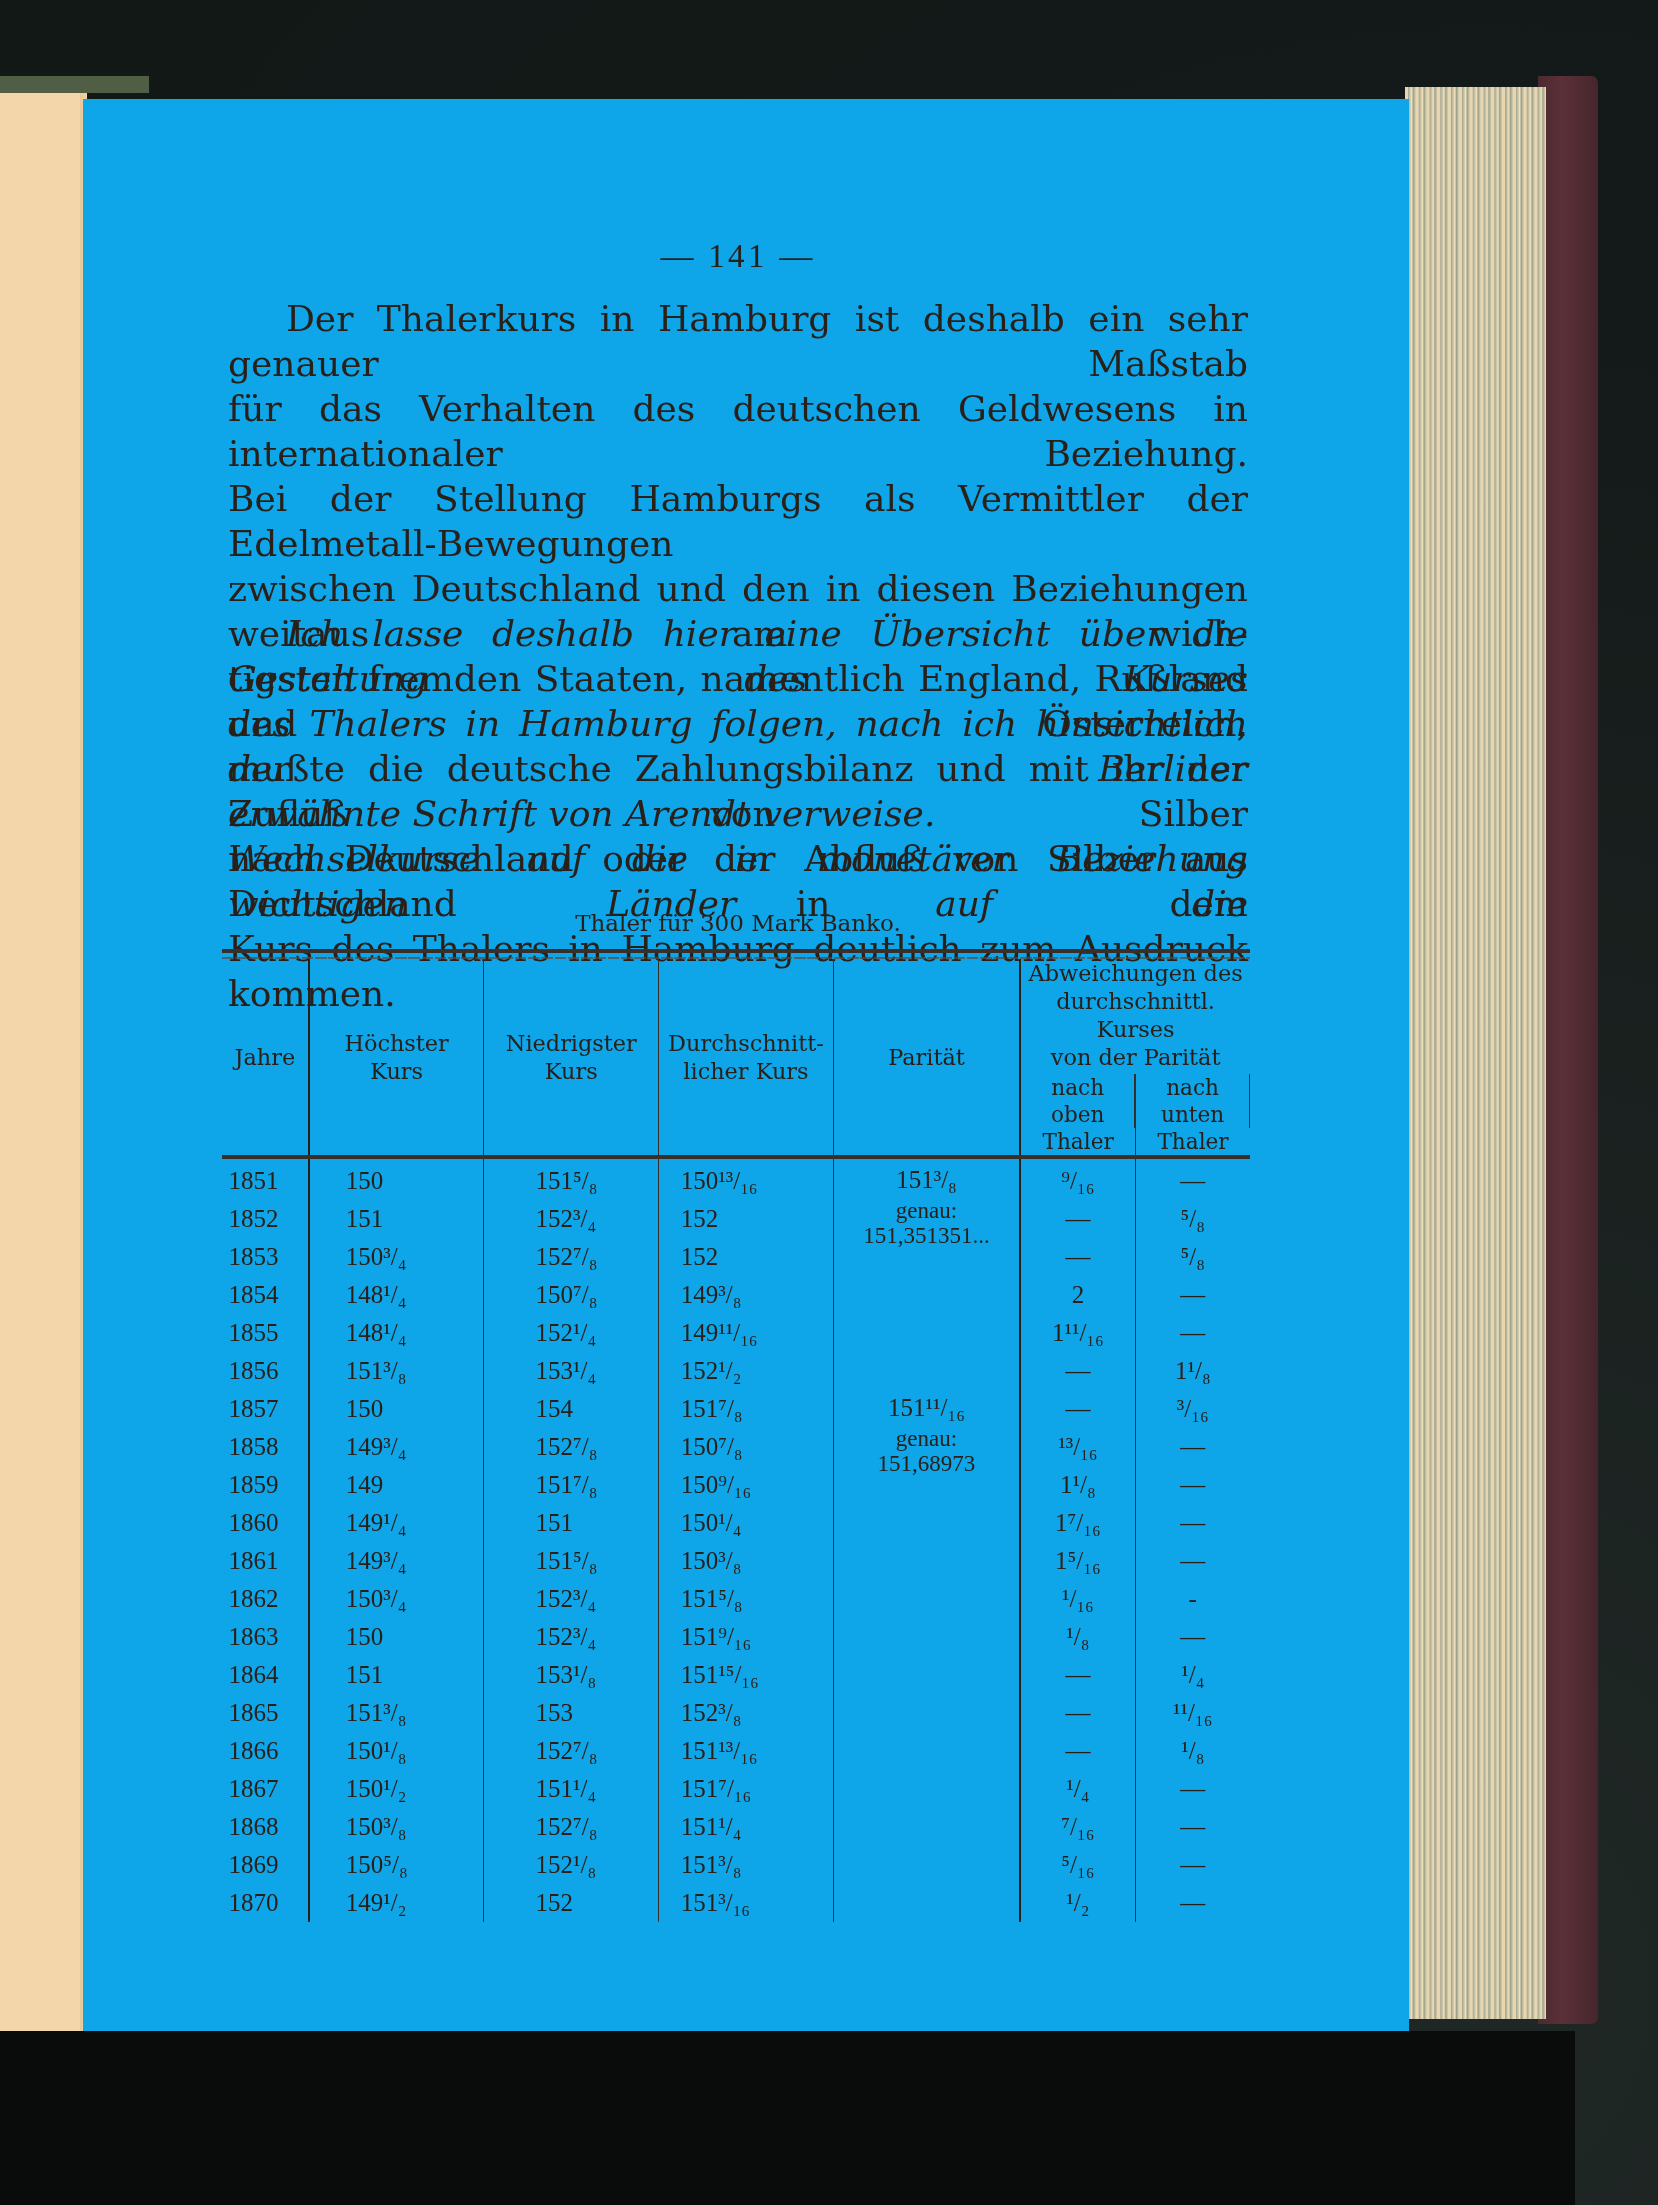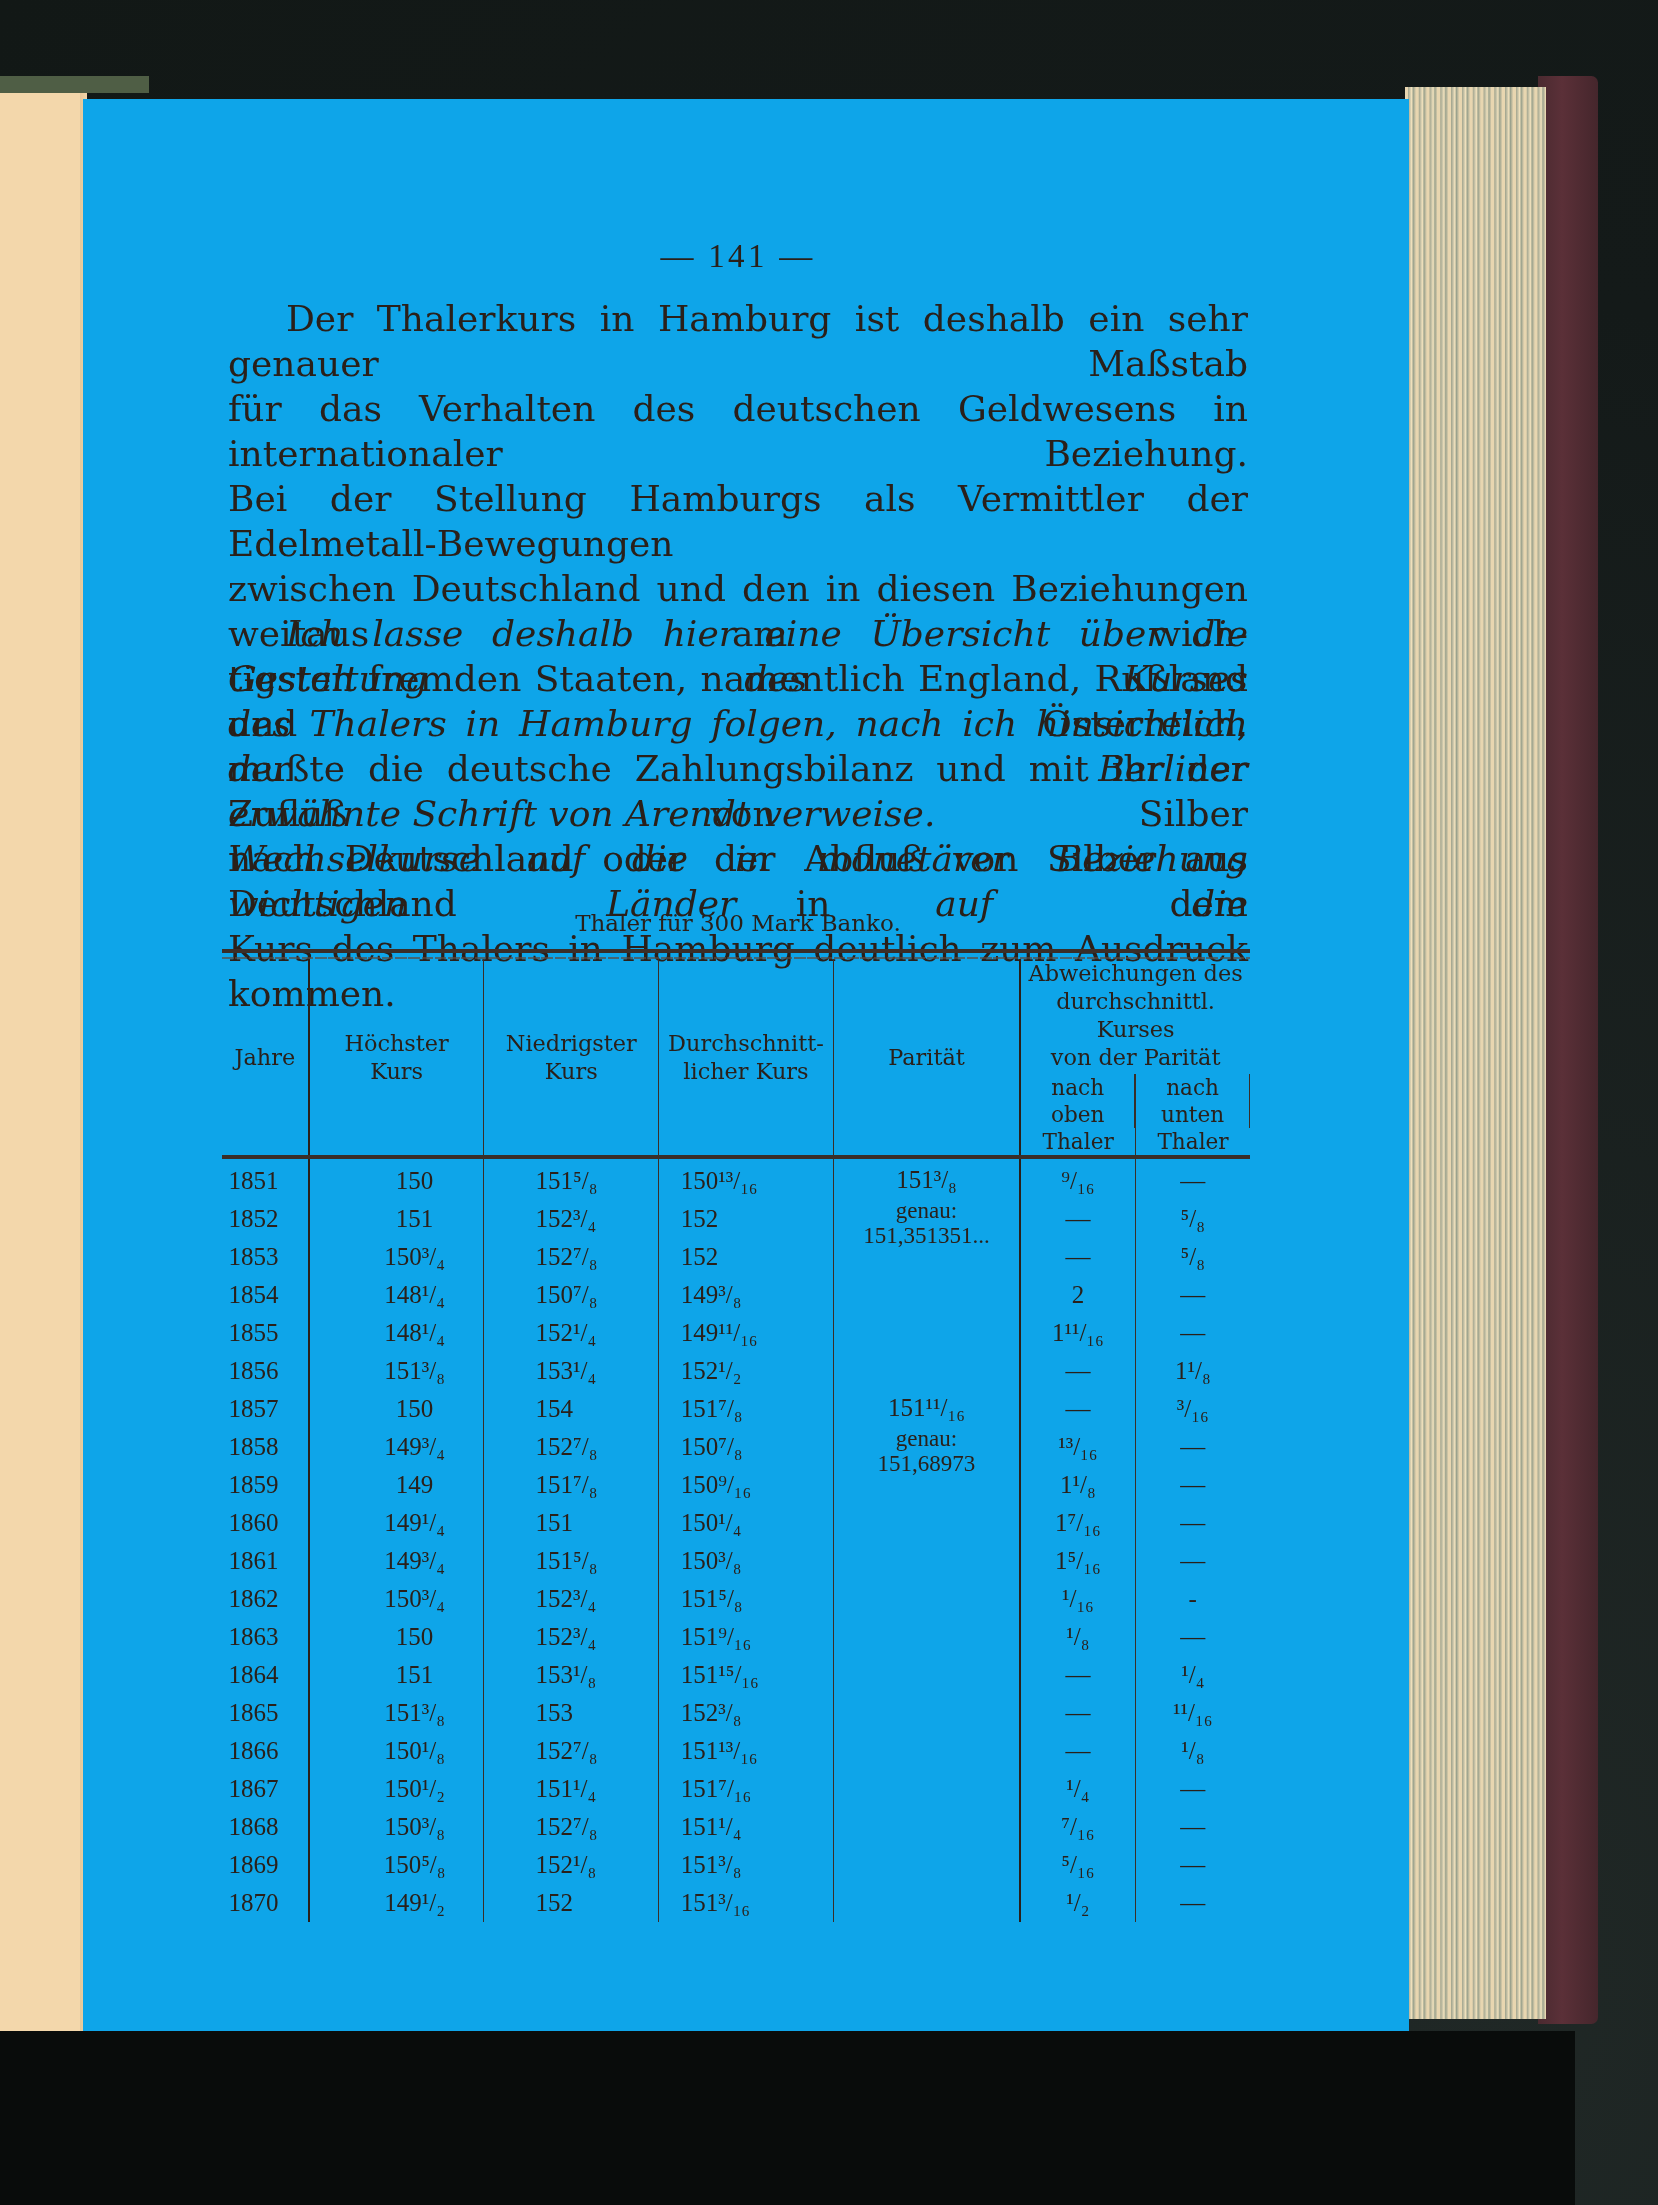--- a/index.html
+++ b/index.html
@@ -42,21 +42,21 @@
   .table-wrap { position:absolute; left:139px; top:848px; width:1028px; }
   .rule-thick { height:4.1px; background:#3a2e28; margin-top:1.7px; }
   .rule-thin-dash { height:1.7px; margin-top:4.1px;
     background: repeating-linear-gradient(90deg,#5a4a40 0px,#5a4a40 11.6px,transparent 11.6px,transparent 13.3px); opacity:.7; }
   table { border-collapse:collapse; width:1028px; table-layout:fixed; }
   th { font-weight:normal; font-family:"DejaVu Serif", serif; font-size:22.4px; line-height:28px;
     color:#2a201a; vertical-align:middle; height:145px; padding:0; }
   td { font-family:"Liberation Serif", serif; font-size:25px; height:38px; padding:0;
     color:#2a201a; vertical-align:middle; }
   .c-year { width:73px; text-align:left; padding-left:6.6px; border-right:2.5px solid #2a201a; }
-  .c-hoch { width:148px; border-right:1.2px solid #3a2e28; text-align:center; padding-left:36px; }
+  .c-hoch { width:148px; border-right:1.2px solid #3a2e28; text-align:left; padding-left:36px; }
   .c-nied { width:148px; border-right:1.2px solid #3a2e28; text-align:left; padding-left:51px; }
   .c-durch { width:148px; border-right:1.2px solid #3a2e28; text-align:left; padding-left:21.6px; }
   .c-par { width:158px; border-right:2.5px solid #2a201a; text-align:center; }
   .c-oben { width:95px; border-right:1.2px solid #3a2e28; text-align:center; }
   .c-unten { width:99px; text-align:center; }
   th.c-year, th.c-hoch, th.c-nied, th.c-durch { text-align:center; padding-left:0; }
   .head-sub { display:block; }
   .abw-top { display:block; text-align:center; padding-bottom:3.3px; }
   .abw-split { display:flex; }
   .abw-split span { flex:1; text-align:center; font-size:21.6px; line-height:27px; }

